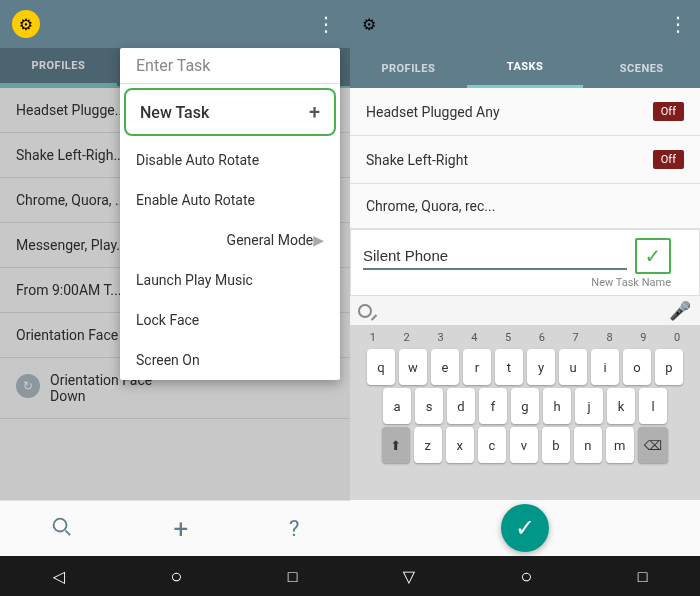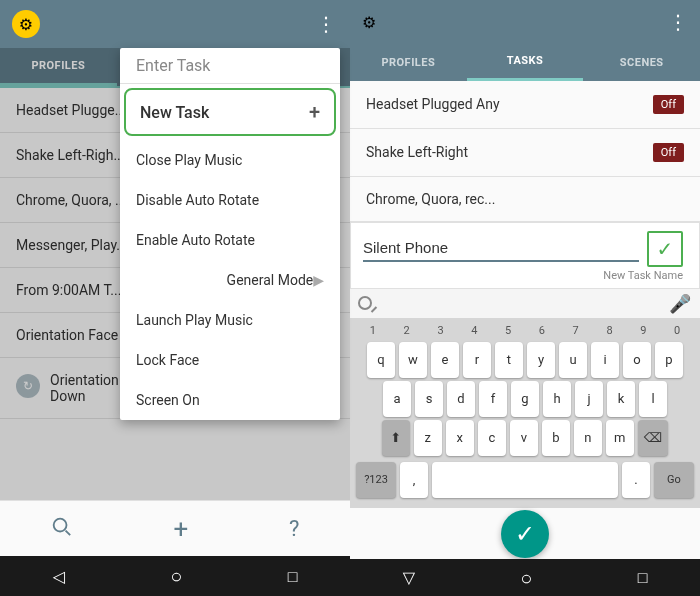--- a/index.html
+++ b/index.html
@@ -237,21 +237,21 @@
       background: #7f1d1d;
       color: white;
       font-size: 11px;
       padding: 3px 8px;
       border-radius: 2px;
     }
 
     
     .input-overlay {
       background: white;
-      padding: 8px 16px 2px 12px;
+      padding: 8px 28px 2px 12px;
       border: 1px solid #e0e0e0;
       position: relative;
     }
 
     .input-row {
       display: flex;
       align-items: center;
       gap: 8px;
     }
 
@@ -465,21 +465,20 @@
   </div>
 
   <div class="dropdown-overlay"></div>
 
   <div class="dropdown">
     <div class="dropdown-header">Enter Task</div>
     <div class="dropdown-new-task">
       <span>New Task</span>
       <span class="plus-icon">+</span>
     </div>
-    <div class="dropdown-item">Close Play Music</div>
     <div class="dropdown-item">Disable Auto Rotate</div>
     <div class="dropdown-item">Enable Auto Rotate</div>
     <div class="dropdown-item" style="display:flex;align-items:center;justify-content:flex-end;">
       <span>General Mode</span>
       <span style="color:#aaa;">▶</span>
     </div>
     <div class="dropdown-item">Launch Play Music</div>
     <div class="dropdown-item">Lock Face</div>
     <div class="dropdown-item">Screen On</div>
   </div>
@@ -578,27 +577,20 @@
       <div class="key">z</div>
       <div class="key">x</div>
       <div class="key">c</div>
       <div class="key">v</div>
       <div class="key">b</div>
       <div class="key">n</div>
       <div class="key">m</div>
       <div class="key dark">⌫</div>
     </div>
 
-    <div class="keyboard-row kb-bottom-row">
-      <div class="key dark key-sym">?123</div>
-      <div class="key key-comma">,</div>
-      <div class="key space-bar"></div>
-      <div class="key key-period">.</div>
-      <div class="key dark" style="min-width:40px;font-size:11px;">Go</div>
-    </div>
   </div>
 
   <div class="right-bottom-bar">
     <div class="fab">✓</div>
   </div>
 
   <div class="right-nav">
     <div class="nav-icon">▽</div>
     <div class="nav-icon" style="font-size:20px;">○</div>
     <div class="nav-icon" style="font-size:16px;">□</div>

